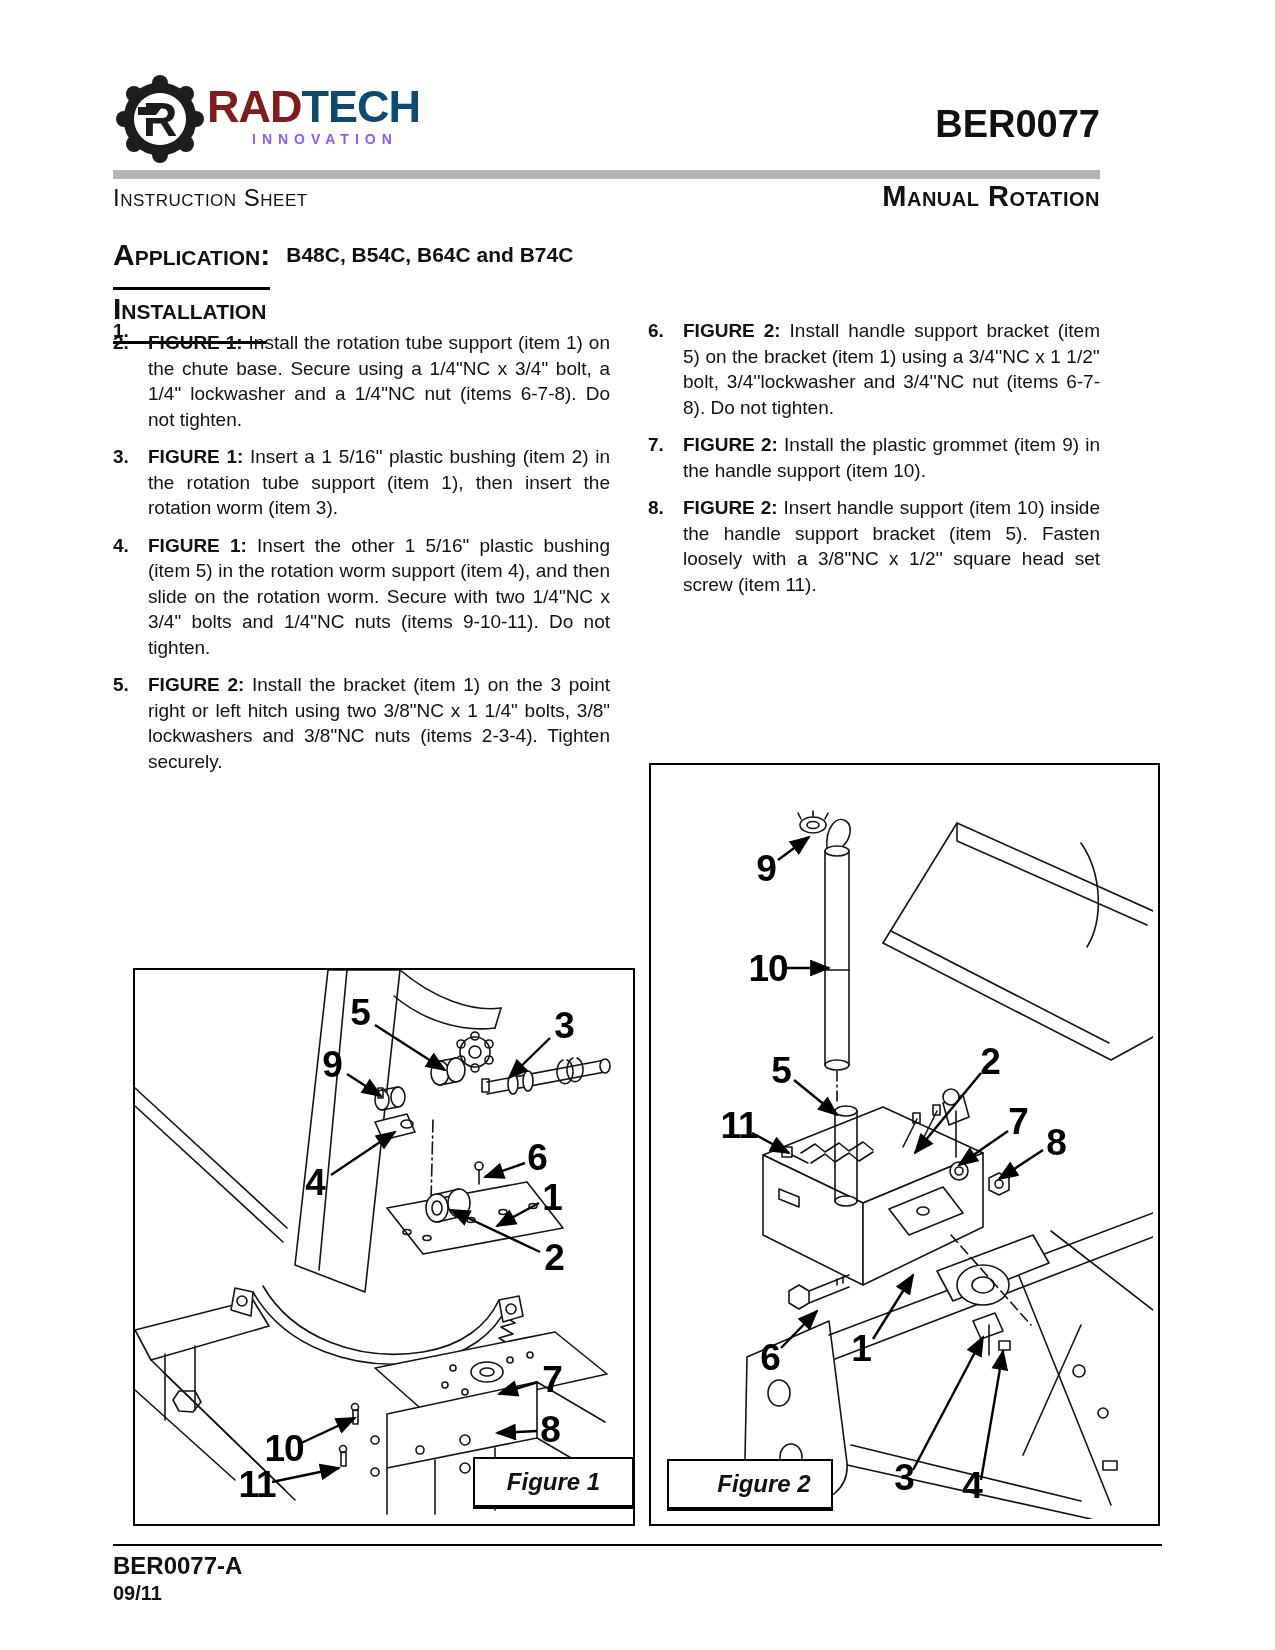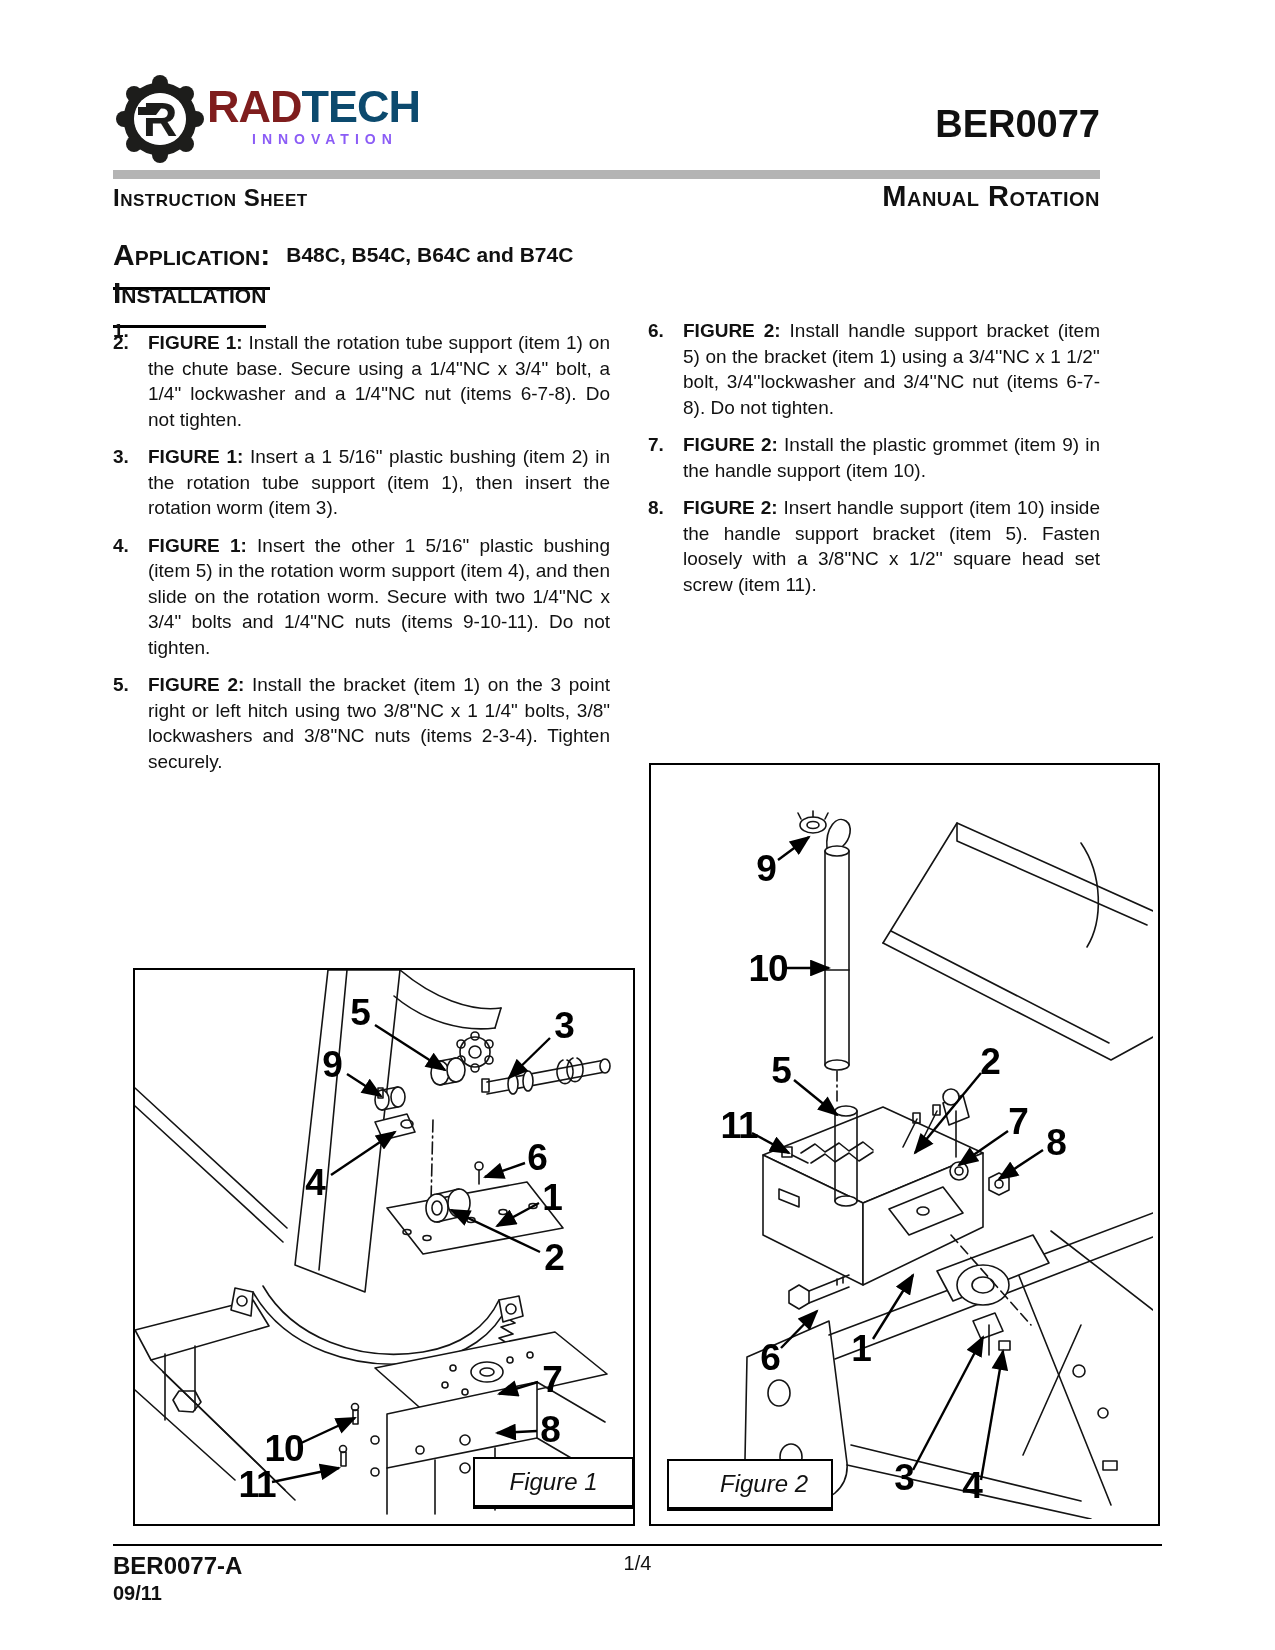--- a/index.html
+++ b/index.html
@@ -7,41 +7,41 @@
     position:relative;width:1275px;height:1650px;background:#ffffff;
     font-family:"Liberation Sans",sans-serif;color:#111;margin:0 auto;overflow:hidden;
   }
   
   .badge{position:absolute;left:116px;top:74px;width:88px;height:90px;}
   .wordmark{position:absolute;left:207px;top:84px;font-weight:bold;font-size:45px;line-height:1;letter-spacing:-1px;}
   .wm-dark{color:#7f1d1d;} .wm-gray{color:#0c4a6e;}
   .innovation{position:absolute;left:252px;top:131px;font-size:14px;letter-spacing:6px;color:#8b5cf6;font-weight:bold;}
   .doc-number{position:absolute;right:175px;top:103px;font-size:38px;font-weight:bold;letter-spacing:0;}
   .gray-bar{position:absolute;left:113px;top:170px;width:987px;height:9px;background:#b4b4b4;}
-  .sheet-type{position:absolute;left:113px;top:184px;font-size:24px;font-weight:bold;font-variant:small-caps;letter-spacing:.5px;}
+  .sheet-type{position:absolute;left:113px;top:184px;font-size:24px;font-weight:normal;font-variant:small-caps;letter-spacing:.5px;}
   .doc-title{position:absolute;right:175px;top:180px;font-size:29px;font-weight:bold;font-variant:small-caps;letter-spacing:.5px;}
   
   .application-row{position:absolute;left:113px;top:238px;}
   .h-underline{font-size:30px;font-weight:bold;font-variant:small-caps;border-bottom:3px solid #000;display:inline-block;line-height:1.1;padding-bottom:16px;}
   .models{font-size:21px;font-weight:bold;margin-left:16px;vertical-align:3px;}
-  .installation-h{position:absolute;left:113px;top:276px;}
+  .installation-h{position:absolute;left:113px;top:292px;}
   
   .col{position:absolute;top:318px;font-size:19px;line-height:25.5px;text-align:justify;}
   .col-left{left:113px;width:497px;}
   .col-right{left:648px;width:452px;}
   .step{position:relative;padding-left:35px;margin-bottom:12px;}
   .step-num{position:absolute;left:0;top:0;font-weight:bold;}
   .step b{font-weight:bold;}
   
   .figure-box{position:absolute;border:2.5px solid #000;background:#fff;}
   .fig1{left:133px;top:968px;width:498px;height:554px;}
   .fig2{left:649px;top:763px;width:507px;height:759px;}
   .figure-box svg{position:absolute;left:0;top:0;}
   .callout{position:absolute;transform:translate(-50%,-50%);font-size:37px;font-weight:900;letter-spacing:-1px;color:#000;line-height:1;}
-  .caption-box{position:absolute;border:2.5px solid #000;border-bottom-width:4px;background:#fff;display:flex;align-items:center;justify-content:center;font-weight:normal;font-style:italic;font-size:24px;}
+  .caption-box{position:absolute;border:2.5px solid #000;border-bottom-width:4px;background:#fff;display:flex;align-items:center;justify-content:center;font-weight:bold;font-style:italic;font-size:24px;}
   .cap1{left:338px;top:487px;width:157px;height:46px;}
   .cap2{left:16px;top:694px;width:134px;height:46px;padding-left:28px;}
   
   .footer-rule{position:absolute;left:113px;top:1544px;width:1049px;height:2px;background:#000;}
   .footer-left1{position:absolute;left:113px;top:1552px;font-size:24px;font-weight:bold;}
   .footer-left2{position:absolute;left:113px;top:1582px;font-size:20px;font-weight:bold;}
   .footer-page{position:absolute;left:113px;top:1552px;width:1049px;text-align:center;font-size:20px;}
   .lineart{stroke:#141414;stroke-width:1.6;fill:none;stroke-linejoin:round;stroke-linecap:round;}
   .white{fill:#ffffff;}
   .leader{stroke:#000;stroke-width:2.4;fill:none;}
@@ -366,15 +366,14 @@
     <div class="callout" style="left:119px;top:592px;">6</div>
     <div class="callout" style="left:210px;top:583px;">1</div>
     <div class="callout" style="left:253px;top:712px;">3</div>
     <div class="callout" style="left:321px;top:720px;">4</div>
     <div class="caption-box cap2">Figure 2</div>
   </div>
 
   <div class="footer-rule"></div>
   <div class="footer-left1">BER0077-A</div>
   <div class="footer-left2">09/11</div>
-  <div class="footer-page">1/4</div>
 
 </div>
 
 </body></html>

